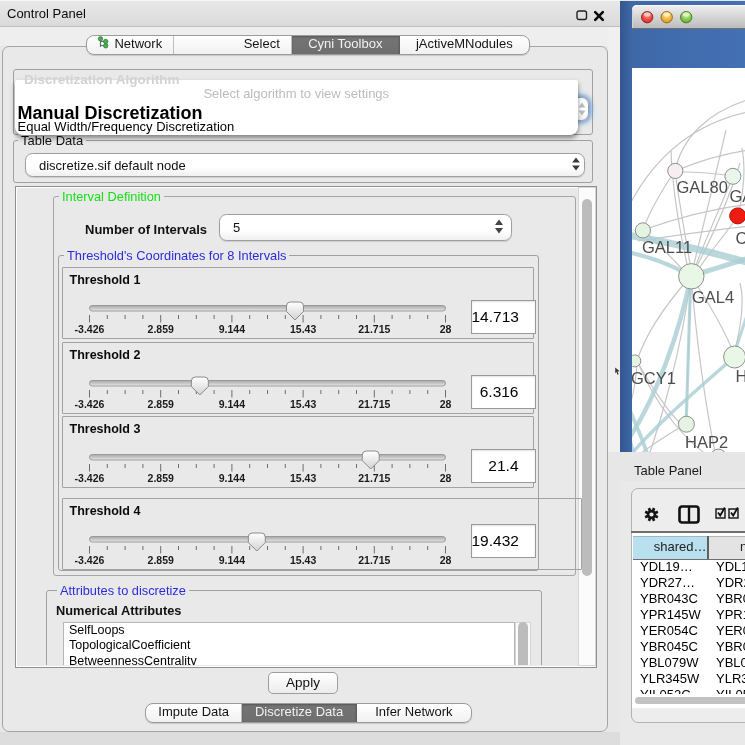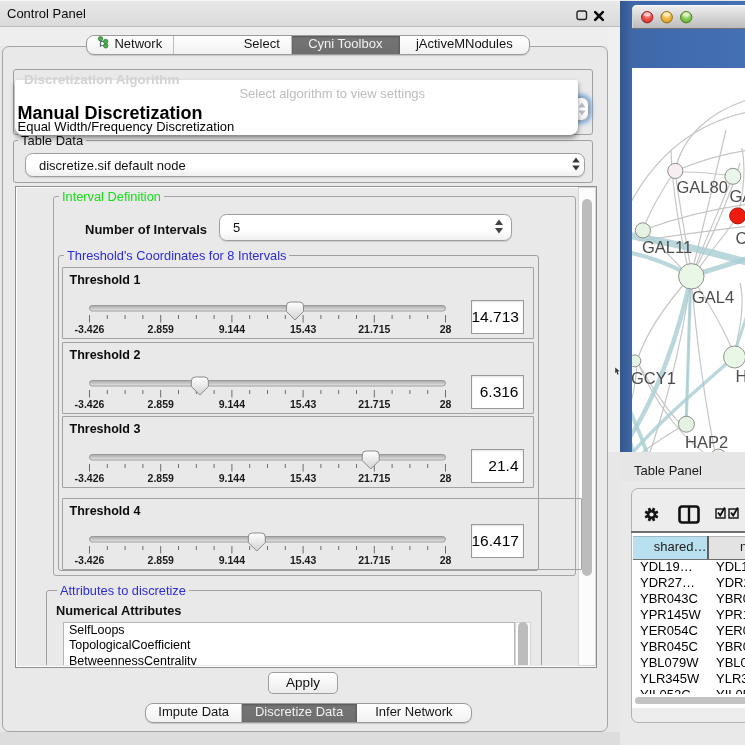--- a/index.html
+++ b/index.html
@@ -27,31 +27,31 @@
   border-right:1px solid #5f5f5f;box-shadow:inset 0 1px 2px rgba(0,0,0,.25);}
 
 .group{border:1px solid #a0a0a0;border-radius:3px;}
 .gtitle{position:absolute;background:#e9e9e9;padding:0 3px;line-height:13px;font-size:12.8px;}
 
 .combo{background:linear-gradient(#ffffff 60%,#f0f0f0);border:1px solid #9e9e9e;
   border-radius:7.5px;box-shadow:0 1px 1px rgba(0,0,0,.12);}
 .combo .ctext{position:absolute;left:13px;top:4px;font-size:13px;color:#111;}
 
 .vfield{background:#fff;border:1px solid #999;box-shadow:inset 0 1px 2px rgba(0,0,0,.12);
-  font-size:15.5px;text-align:right;line-height:31px;padding-right:4px;color:#000;}
+  font-size:15.5px;text-align:right;line-height:31px;padding-right:16px;color:#000;}
 
 #attrlist{background:#fff;border:1px solid #b5b5b5;}
 #attrlist div{font-size:12.5px;line-height:15.5px;padding-left:5px;color:#000;}
 
 .sthumb{background:#bcbcbc;border-radius:5px;}
 .strack{background:#fbfbfb;border:1px solid #d6d6d6;}
 
 #popup{left:15px;top:79.5px;width:562.5px;height:55.5px;background:#fff;
   border-radius:2px 2px 8px 8px;box-shadow:0 3px 5px rgba(0,0,0,.45);z-index:50;}
-#popup .p0{position:absolute;left:0;top:6px;width:100%;text-align:center;color:#bcbcbc;font-size:13px;padding-left:36px;}
+#popup .p0{position:absolute;left:0;top:6px;width:100%;text-align:center;color:#bcbcbc;font-size:13px;}
 #popup .p1{position:absolute;left:2.5px;top:23.5px;font-weight:bold;font-size:18px;color:#000;}
 #popup .p2{position:absolute;left:2.5px;top:39.5px;font-size:13px;color:#000;}
 
 #applybtn{left:268px;top:672px;width:68px;height:19.5px;
   background:linear-gradient(#ffffff,#ececec);border:1px solid #9e9e9e;border-radius:5px;
   text-align:center;line-height:20px;font-size:13.5px;color:#111;}
 
 .throw{position:absolute;left:61.5px;width:470.5px;height:70px;
   border:1px solid #a2a2a2;border-radius:1px;}
 .throw .tlabel{position:absolute;left:7px;top:5px;font-weight:bold;font-size:12.5px;color:#0a0a0a;}
@@ -326,21 +326,21 @@
         <text x="240.104531279832" y="64.5" text-anchor="middle" font-size="10.5" font-weight="bold" fill="#1a1a1a" font-family="Liberation Sans,sans-serif">15.43</text>
         <text x="311.30226563991596" y="64.5" text-anchor="middle" font-size="10.5" font-weight="bold" fill="#1a1a1a" font-family="Liberation Sans,sans-serif">21.715</text>
         <text x="382.5" y="64.5" text-anchor="middle" font-size="10.5" font-weight="bold" fill="#1a1a1a" font-family="Liberation Sans,sans-serif">28</text>
         <path d="M185.3175077960924,38 q0,-4 4,-4 h9 q4,0 4,4 v5.5 l-8.5,8.5 l-8.5,-8.5 z" fill="url(#tth4)" stroke="#8a8a8a" stroke-width="1"></path>
       </svg>
     </div>
 
   <div class="abs vfield" style="left:470.5px;top:300px;width:47px;height:32px;">14.713</div>
   <div class="abs vfield" style="left:470.5px;top:374.5px;width:47px;height:32px;">6.316</div>
   <div class="abs vfield" style="left:470.5px;top:449px;width:47px;height:32px;">21.4</div>
-  <div class="abs vfield" style="left:470.5px;top:523.5px;width:47px;height:32px;">16.417</div>
+  <div class="abs vfield" style="left:470.5px;top:523.5px;width:47px;height:32px;">19.432</div>
 
   <div class="abs" style="left:15px;top:186px;width:579px;height:479px;overflow:hidden;">
     <div class="abs group" style="left:31px;top:404px;width:494px;height:90px;"></div>
     <div class="abs gtitle" style="left:42px;top:397.5px;color:#2b2bdd;">Attributes to discretize</div>
     <div class="abs" style="left:41px;top:416.5px;font-weight:bold;font-size:12.8px;">Numerical Attributes</div>
     <div class="abs" id="attrlist" style="left:48px;top:435.5px;width:450px;height:60px;">
       <div>SelfLoops</div>
       <div>TopologicalCoefficient</div>
       <div>BetweennessCentrality</div>
     </div>

